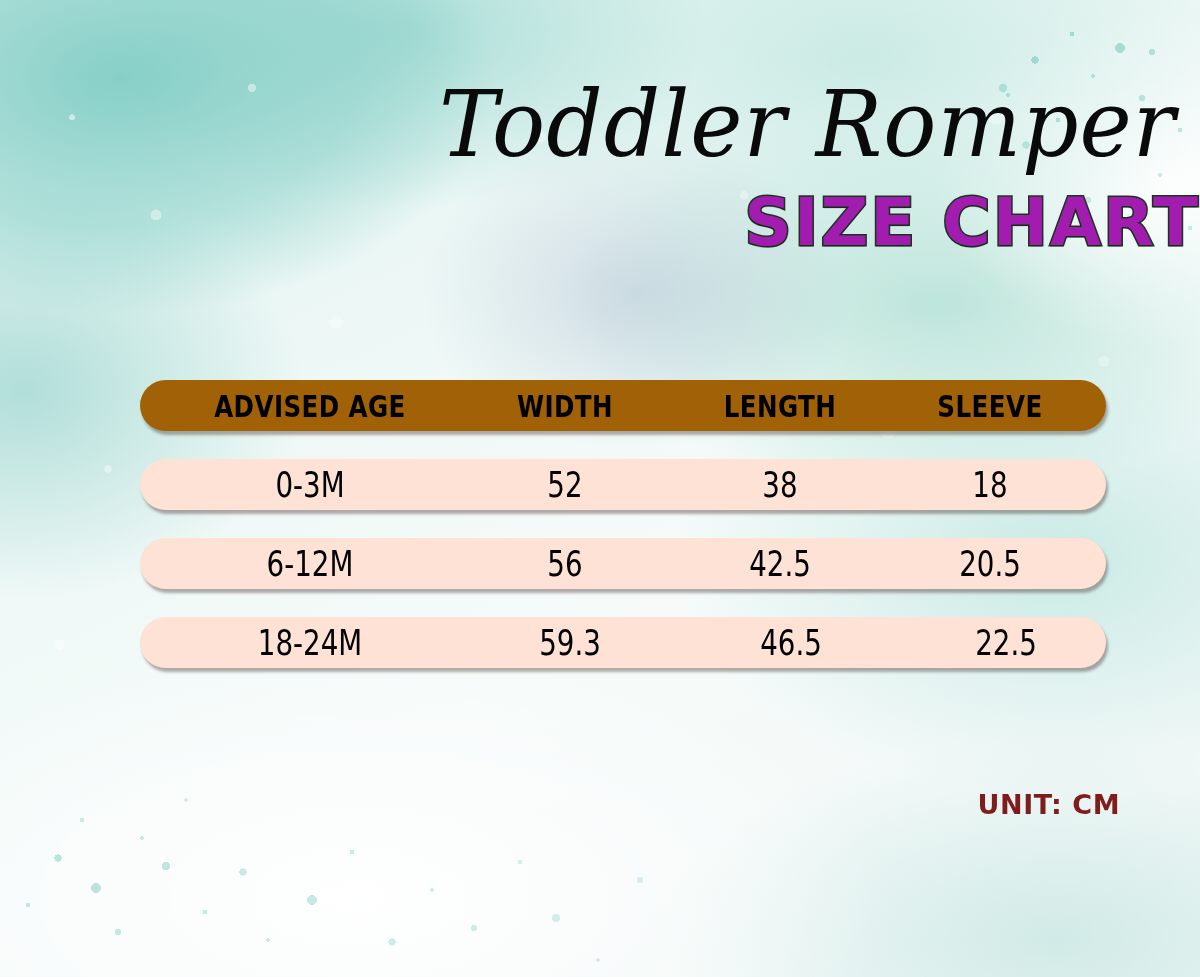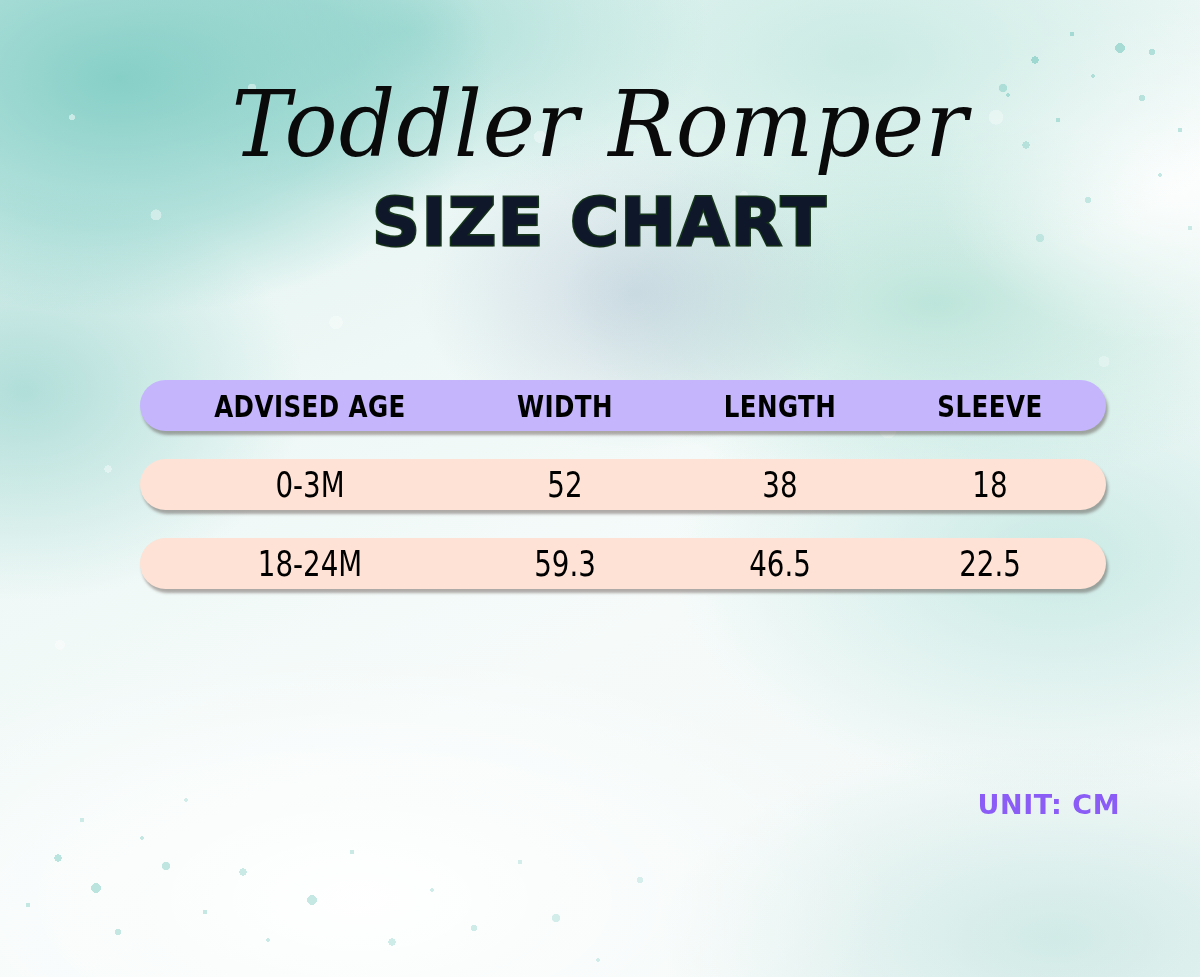--- a/index.html
+++ b/index.html
@@ -96,42 +96,42 @@
       radial-gradient(circle 3px at 598px 960px, rgba(130,205,196,.45) 0 60%, transparent 62%),
       radial-gradient(circle 5px at 640px 880px, rgba(130,205,196,.4) 0 60%, transparent 62%),
       radial-gradient(circle 4px at 82px  820px, rgba(130,205,196,.5) 0 60%, transparent 62%),
       radial-gradient(circle 3px at 186px 800px, rgba(130,205,196,.45) 0 60%, transparent 62%);
   }
 
   
   .title-block {
     position: absolute;
     top: 0; left: 0; right: 0;
-    text-align: center;
+    text-align: right;
   }
   #main-title {
     margin: 0;
     padding-top: 78px;
     font-family: "DejaVu Serif", "Liberation Serif", serif;
     font-style: italic;
     font-weight: 400;
     font-size: 92px;
     line-height: 1.02;
     letter-spacing: 1px;
     color: #0a0a0a;
     transform: scaleX(0.96);
   }
   #sub-title {
     margin: 18px 0 0 0;
     font-family: "DejaVu Sans", "Liberation Sans", sans-serif;
     font-weight: 700;
     font-size: 66px;
     line-height: 1;
     letter-spacing: 2px;
-    color: #0f172a;
+    color: #a21caf;
     -webkit-text-stroke: 3px #17371c;
     paint-order: stroke fill;
     text-shadow: 0 2px 0 rgba(0,0,0,.18);
   }
 
   
   #size-table {
     position: absolute;
     left: 140px;
     top: 380px;
@@ -140,27 +140,27 @@
   .pill {
     position: relative;
     height: 51px;
     border-radius: 26px;
     margin-bottom: 11px;
     box-shadow: 2px 4px 3px rgba(60,40,35,.38);
     display: flex;
     align-items: center;
   }
   .pill.header {
-    background: #c4b5fd;
+    background: #a16207;
   }
   .pill.row {
     background: #fde2d5;
     margin-top: 28px;
   }
-  .pill.row:last-child { margin-bottom: 0; }
+  .pill.row:last-child { margin-bottom: 0; justify-content: space-between; }
 
   .cell {
     font-family: "DejaVu Sans Condensed", "Liberation Sans Narrow", "Liberation Sans", sans-serif;
     color: #000;
     text-align: center;
     white-space: nowrap;
     transform: scaleX(0.88);
   }
   .pill.header .cell {
     font-weight: 700;
@@ -181,21 +181,21 @@
   #unit-note {
     position: absolute;
     top: 789px;
     left: 0;
     width: 1120px;
     text-align: right;
     font-family: "DejaVu Sans", "Liberation Sans", sans-serif;
     font-weight: 700;
     font-size: 27px;
     letter-spacing: .5px;
-    color: #8b5cf6;
+    color: #7f1d1d;
   }
 </style>
 </head>
 <body>
 
 <div id="poster">
 
   <div class="bg-layer bg-base"></div>
   <div class="bg-layer bg-mottle"></div>
   <div class="bg-layer bg-speck"></div>
@@ -215,20 +215,26 @@
     </div>
 
     <div class="pill row">
       <div class="cell c-age">0-3M</div>
       <div class="cell c-width">52</div>
       <div class="cell c-length">38</div>
       <div class="cell c-sleeve">18</div>
     </div>
 
 
+    <div class="pill row">
+      <div class="cell c-age">6-12M</div>
+      <div class="cell c-width">56</div>
+      <div class="cell c-length">42.5</div>
+      <div class="cell c-sleeve">20.5</div>
+    </div>
 
 
     <div class="pill row">
       <div class="cell c-age">18-24M</div>
       <div class="cell c-width">59.3</div>
       <div class="cell c-length">46.5</div>
       <div class="cell c-sleeve">22.5</div>
     </div>
 
   </div>

